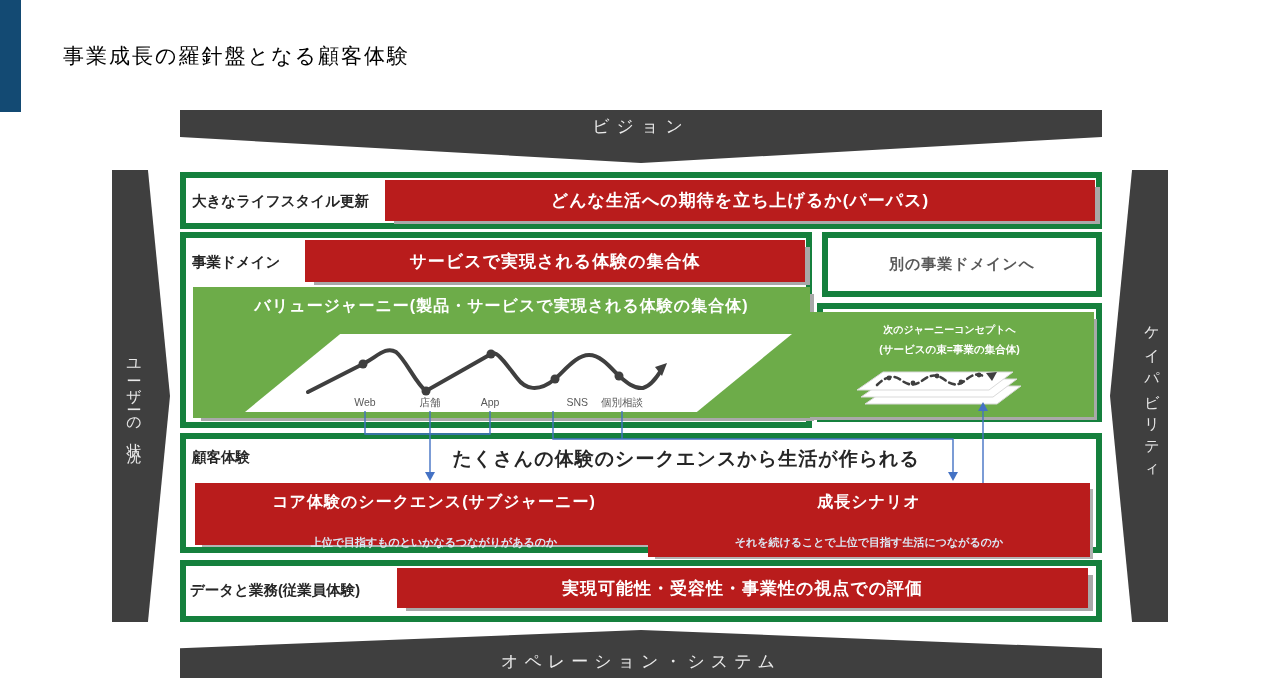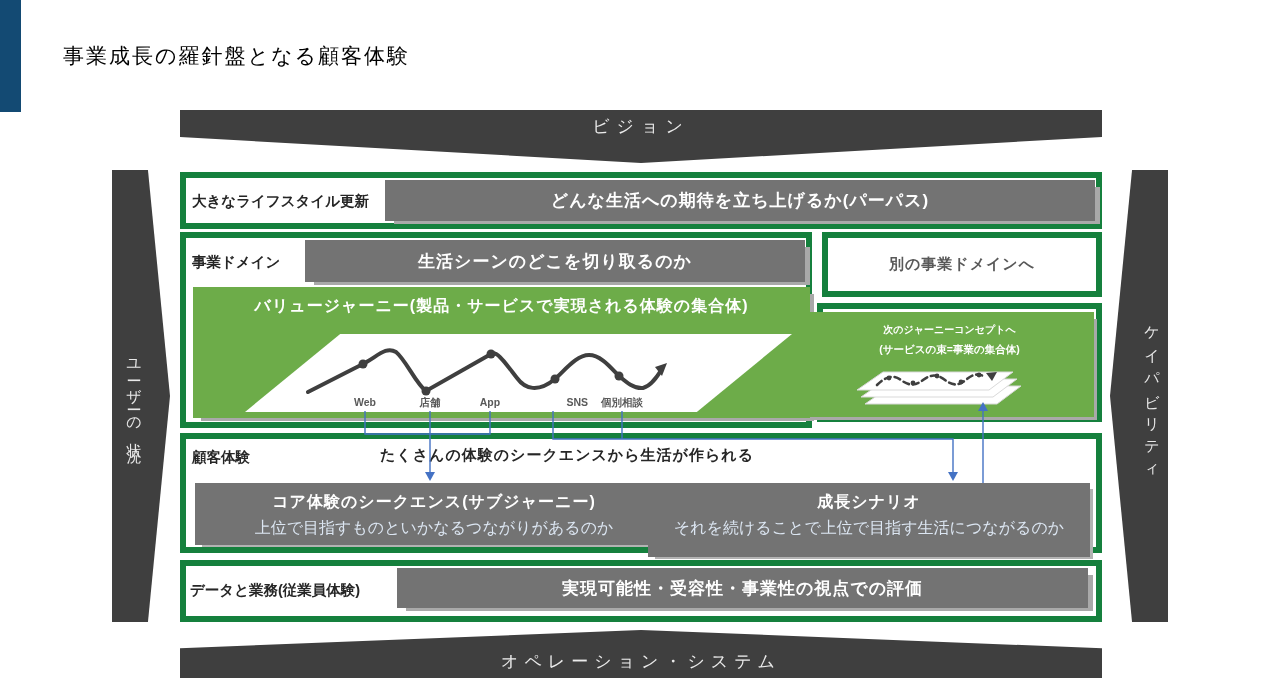--- a/index.html
+++ b/index.html
@@ -32,44 +32,44 @@
   .row1{left:180px;top:172px;width:922px;height:57px;}
   .row2{left:180px;top:232px;width:632px;height:196px;}
   .altbox{left:822px;top:232px;width:280px;height:65px;display:flex;align-items:center;justify-content:center;}
   .altbox span{font-size:15px;font-weight:600;color:#595959;letter-spacing:1px;}
   .nextframe{left:817px;top:303px;width:285px;height:119px;}
   .row3{left:180px;top:433px;width:922px;height:120px;}
   .row4{left:180px;top:560px;width:922px;height:62px;}
   
   .rlabel{font-size:14.5px;font-weight:bold;color:#262626;white-space:nowrap;}
   
-  .navy{background:#737373;color:#fff;font-weight:bold;text-align:center;
+  .navy{background:#b91c1c;color:#fff;font-weight:bold;text-align:center;
         box-shadow:7px 5px 0 -2px #A9A9A9;}
   .bar{display:flex;align-items:center;justify-content:center;font-size:17px;letter-spacing:1px;}
   .bar1{left:385px;top:180px;width:710px;height:41px;}
   .bar2{left:305px;top:240px;width:500px;height:42px;}
   .bar4{left:397px;top:568px;width:691px;height:40px;}
   .bigbox{box-shadow:5px 4px 0 -2px #B3B3B3;}
   .corebox{left:195px;top:483px;width:478px;height:62px;}
   .growbox{left:648px;top:483px;width:442px;height:74px;}
   .bigbox .bt{position:absolute;top:9px;left:0;width:100%;font-size:16px;letter-spacing:1px;}
-  .bigbox .bs{position:absolute;top:35px;left:0;width:100%;font-size:16px;font-weight:normal;color:#DCE6F2;}
+  .bigbox .bs{position:absolute;top:52px;left:0;width:100%;font-size:11px;font-weight:bold;color:#DCE6F2;}
   
   .green{background:#6DAC49;color:#fff;box-shadow:6px 5px 0 -2px #A9A9A9;}
   .vj{left:193px;top:287px;width:617px;height:131px;}
   .vj .gt{position:absolute;top:9px;left:0;width:100%;text-align:center;
       font-size:16px;font-weight:bold;letter-spacing:1px;}
   .nj{left:805px;top:312px;width:289px;height:105px;box-shadow:5px 5px 0 -2px #A9A9A9;}
   .nj .gt{position:absolute;top:11px;left:0;width:100%;text-align:center;font-size:10px;font-weight:bold;}
   .nj .gs{position:absolute;top:31px;left:0;width:100%;text-align:center;font-size:10.5px;font-weight:bold;}
   .para{left:245px;top:334px;width:547px;height:78px;background:#fff;
         clip-path:polygon(17.4% 0,100% 0,82.6% 100%,0 100%);}
-  .tp{font-size:10.5px;color:#595959;width:70px;text-align:center;top:396px;font-weight:bold;}
-  .caption{left:380px;top:446px;width:540px;text-align:left;
-           font-size:15px;font-weight:bold;color:#262626;letter-spacing:1px;}
+  .tp{font-size:10.5px;color:#595959;width:70px;text-align:center;top:396px;}
+  .caption{left:380px;top:446px;width:540px;text-align:right;
+           font-size:19px;font-weight:bold;color:#262626;letter-spacing:1px;}
   svg{display:block;}
   .overlay{left:0;top:0;pointer-events:none;}
 </style>
 </head>
 <body>
 
 <div id="canvas">
 
   <div class="abs accent"></div>
   <div class="abs title">事業成長の羅針盤となる顧客体験</div>
@@ -86,21 +86,21 @@
   <div class="abs side side-right">
     <span>ケイパビリティ</span>
   </div>
 
   <div class="abs frame row1"></div>
   <div class="abs rlabel" style="left:192px;top:192px;">大きなライフスタイル更新</div>
   <div class="abs navy bar bar1">どんな生活への期待を立ち上げるか(パーパス)</div>
 
   <div class="abs frame row2"></div>
   <div class="abs rlabel" style="left:192px;top:253px;">事業ドメイン</div>
-  <div class="abs navy bar bar2">生活シーンのどこを切り取るのか</div>
+  <div class="abs navy bar bar2">サービスで実現される体験の集合体</div>
   <div class="abs frame altbox">
     <span>別の事業ドメインへ</span>
   </div>
   <div class="abs frame nextframe"></div>
 
   <div class="abs green vj">
     <div class="gt">バリュージャーニー(製品・サービスで実現される体験の集合体)</div>
   </div>
   <div class="abs para"></div>
 

